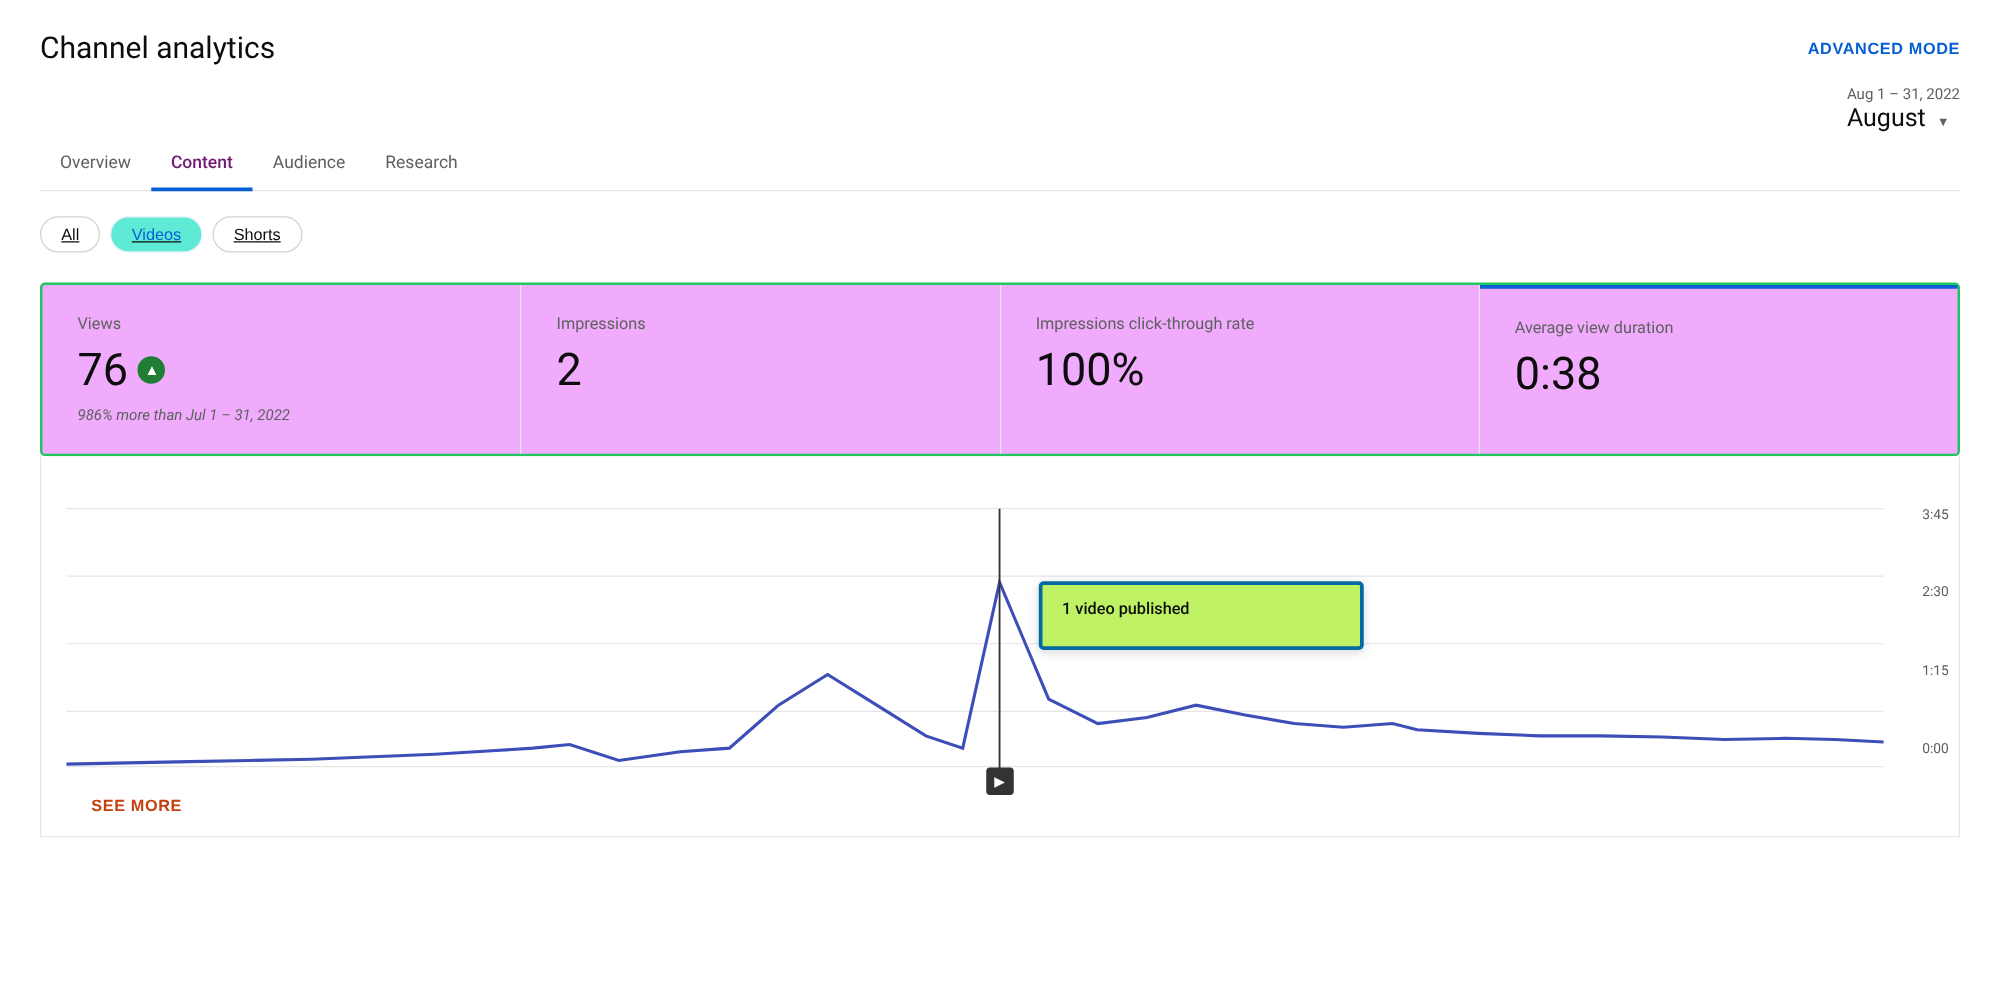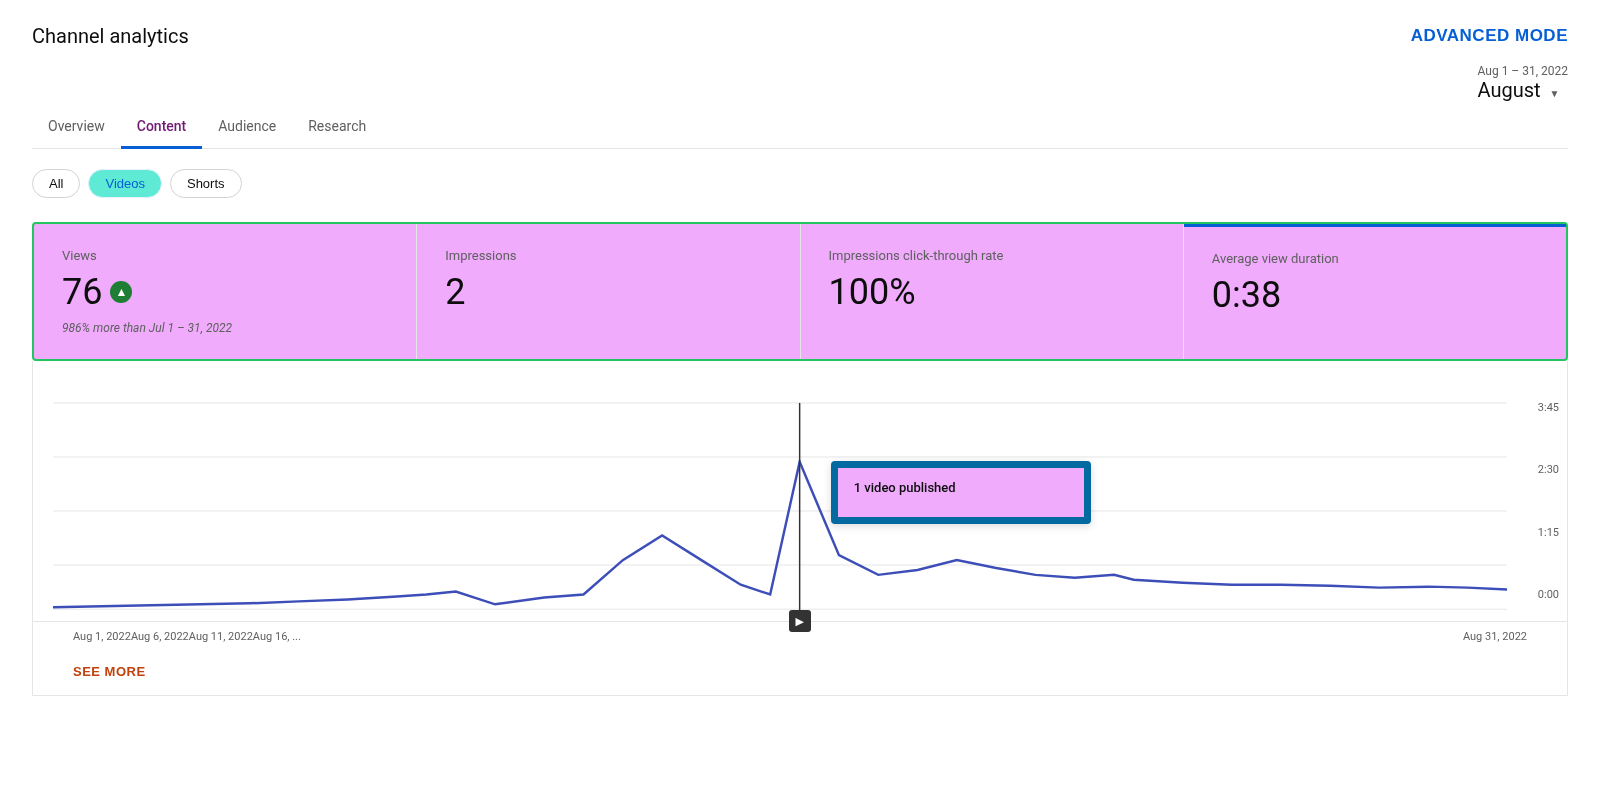--- a/index.html
+++ b/index.html
@@ -14,27 +14,27 @@
       padding: 24px 32px 0 32px;
     }
     
     .header-row {
       display: flex;
       justify-content: space-between;
       align-items: center;
       margin-bottom: 16px;
     }
     .page-title {
-      font-size: 20px;
+      font-size: 24px;
       font-weight: 400;
       color: #0d0d0d;
     }
     .advanced-mode-btn {
       color: #065fd4;
-      font-size: 17px;
+      font-size: 13px;
       font-weight: 700;
       letter-spacing: 0.5px;
       text-transform: uppercase;
       background: none;
       border: none;
       cursor: pointer;
     }
     
     .date-range-container {
       display: flex;
@@ -84,20 +84,21 @@
     .nav-tab.active {
       color: #701a75;
       border-bottom: 3px solid #065fd4;
       font-weight: 500;
     }
     
     .filter-pills {
       display: flex;
       gap: 8px;
       margin-bottom: 24px;
+      text-decoration: underline;
     }
     .pill {
       padding: 6px 16px;
       border-radius: 18px;
       border: 1px solid #d3d3d3;
       font-size: 13px;
       cursor: pointer;
       background: #fff;
       color: #0d0d0d;
     }
@@ -154,20 +155,21 @@
       color: #fff;
       font-size: 12px;
     }
     
     .chart-container {
       border: 1px solid #e5e5e5;
       border-top: none;
       padding: 20px 0 0 0;
       position: relative;
       background: #fff;
+      text-decoration: underline;
     }
     .y-label {
       font-size: 11px;
       color: #606060;
     }
     .x-axis-row {
       display: flex;
       justify-content: space-between;
       padding: 8px 40px 8px 40px;
       border-top: 1px solid #e5e5e5;
@@ -185,22 +187,22 @@
       font-weight: 700;
       text-transform: uppercase;
       letter-spacing: 0.5px;
       background: none;
       border: none;
       cursor: pointer;
     }
     
     .chart-tooltip {
       position: absolute;
-      background: #f0abfc;
-      border: 7px solid #0369a1;
+      background: #bef264;
+      border: 3px solid #0369a1;
       border-radius: 4px;
       box-shadow: 0 2px 8px rgba(0,0,0,0.15);
       padding: 12px 16px;
       min-width: 260px;
       top: 100px;
       left: 52%;
       z-index: 10;
     }
     .tooltip-header {
       font-size: 13px;
@@ -362,28 +364,20 @@
 
           <line x1="760" y1="0" x2="760" y2="215" stroke="#333" stroke-width="1.5"></line>
         </svg>
 
         <div style="position:absolute; bottom:-11px; left: calc(760px * 100% / 1480px - 11px);">
           <div style="width:22px;height:22px;background:#333;border-radius:3px;display:flex;align-items:center;justify-content:center;color:#fff;font-size:11px;">▶</div>
         </div>
       </div>
     </div>
 
-    <div class="x-axis-row">
-      <span class="x-label">Aug 1, 2022</span>
-      <span class="x-label">Aug 6, 2022</span>
-      <span class="x-label">Aug 11, 2022</span>
-      <span class="x-label">Aug 16, ...</span>
-      <span style="flex:1"></span>
-      <span class="x-label">Aug 31, 2022</span>
-    </div>
 
     <div class="chart-tooltip">
       <div class="tooltip-header">1 video published</div>
     </div>
 
     <div class="see-more-row">
       <button class="see-more-btn">SEE MORE</button>
     </div>
   </div>
 </div>

